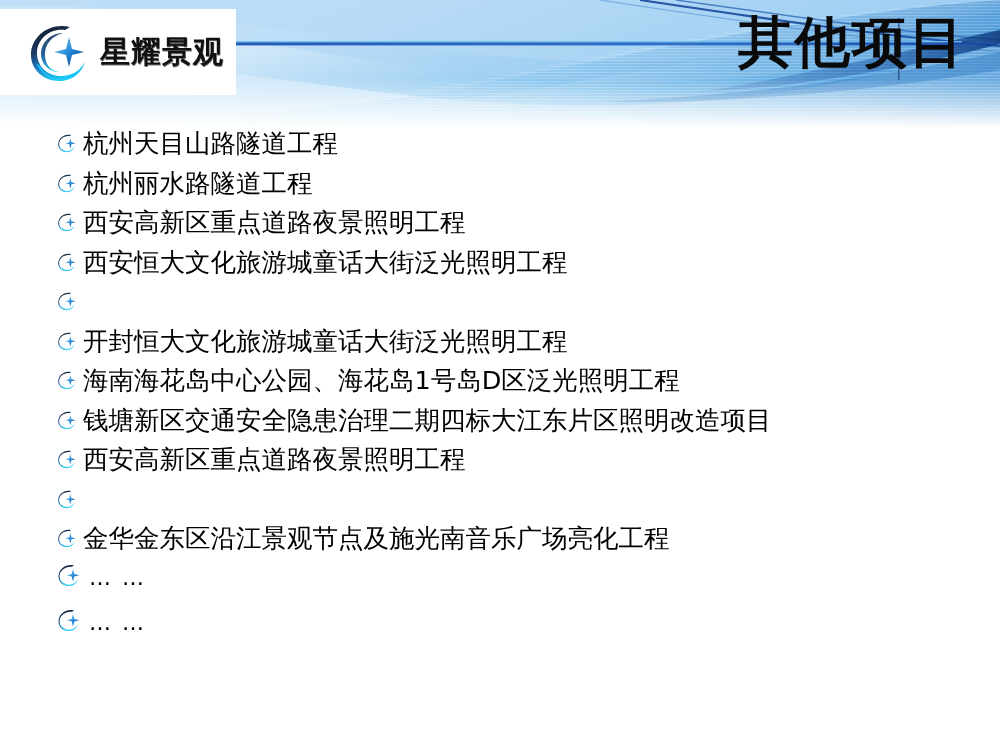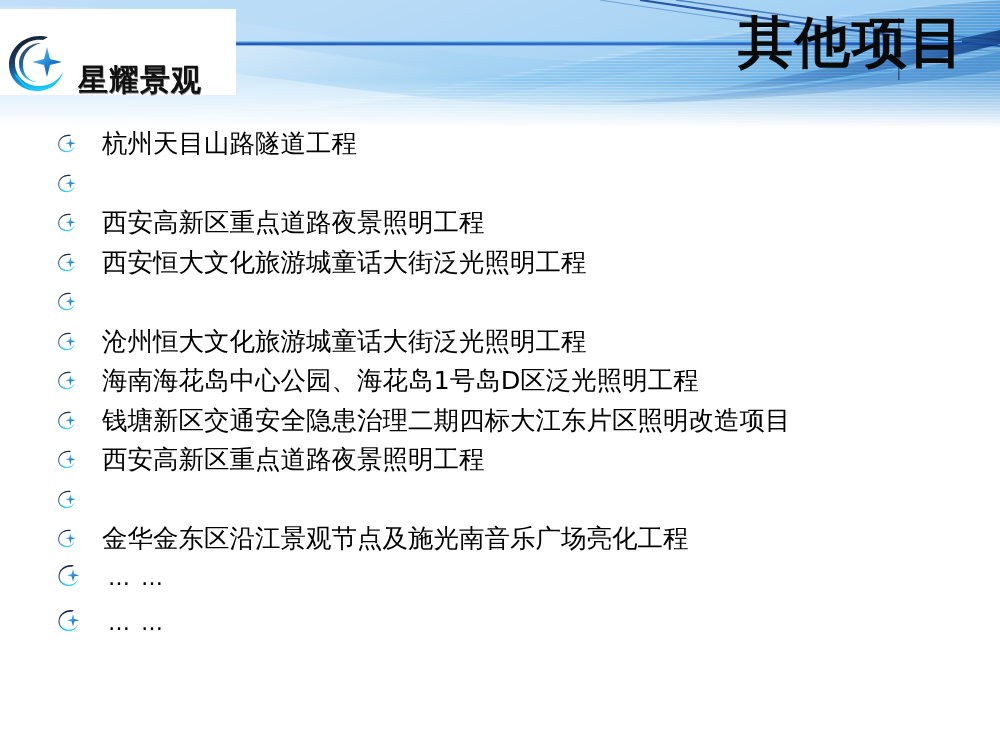--- a/index.html
+++ b/index.html
@@ -38,22 +38,22 @@
   }
 
   
   .logo-plate {
     position: absolute;
     left: 0; top: 9px;
     width: 236px;
     height: 86px;
     background: #ffffff;
     display: flex;
-    align-items: flex-end;
-    padding-left: 2px;
+    align-items: center;
+    padding-left: 24px;
     z-index: 6;
   }
   .logo-mark {
     width: 68px;
     height: 66px;
     flex: 0 0 68px;
     display: block;
   }
   .logo-text {
     margin-left: 8px;
@@ -86,21 +86,20 @@
   .body-list {
     position: absolute;
     left: 57px;
     top: 126px;
     width: 930px;
   }
   .list-item {
     display: flex;
     align-items: flex-start;
     height: 39.5px;
-    gap: 19px;
   }
   .list-item.spaced { height: 45px; }
 
   .bullet {
     flex: 0 0 20px;
     width: 20px;
     height: 20px;
     margin-top: 7px;
     margin-right: 6px;
     display: block;
@@ -244,20 +243,21 @@
       <div class="list-item">
         <svg class="bullet" viewBox="0 0 24 24">
           <use xlink:href="#bullet-crescent"></use>
         </svg>
         <span class="item-text">杭州天目山路隧道工程</span>
       </div>
       <div class="list-item">
         <svg class="bullet" viewBox="0 0 24 24">
           <use xlink:href="#bullet-crescent"></use>
         </svg>
+        <span class="item-text">杭州丽水路隧道工程</span>
       </div>
       <div class="list-item">
         <svg class="bullet" viewBox="0 0 24 24">
           <use xlink:href="#bullet-crescent"></use>
         </svg>
         <span class="item-text">西安高新区重点道路夜景照明工程</span>
       </div>
       <div class="list-item">
         <svg class="bullet" viewBox="0 0 24 24">
           <use xlink:href="#bullet-crescent"></use>
@@ -266,21 +266,21 @@
       </div>
       <div class="list-item">
         <svg class="bullet" viewBox="0 0 24 24">
           <use xlink:href="#bullet-crescent"></use>
         </svg>
       </div>
       <div class="list-item">
         <svg class="bullet" viewBox="0 0 24 24">
           <use xlink:href="#bullet-crescent"></use>
         </svg>
-        <span class="item-text">沧州恒大文化旅游城童话大街泛光照明工程</span>
+        <span class="item-text">开封恒大文化旅游城童话大街泛光照明工程</span>
       </div>
       <div class="list-item">
         <svg class="bullet" viewBox="0 0 24 24">
           <use xlink:href="#bullet-crescent"></use>
         </svg>
         <span class="item-text">海南海花岛中心公园、海花岛1号岛D区泛光照明工程</span>
       </div>
       <div class="list-item">
         <svg class="bullet" viewBox="0 0 24 24">
           <use xlink:href="#bullet-crescent"></use>

